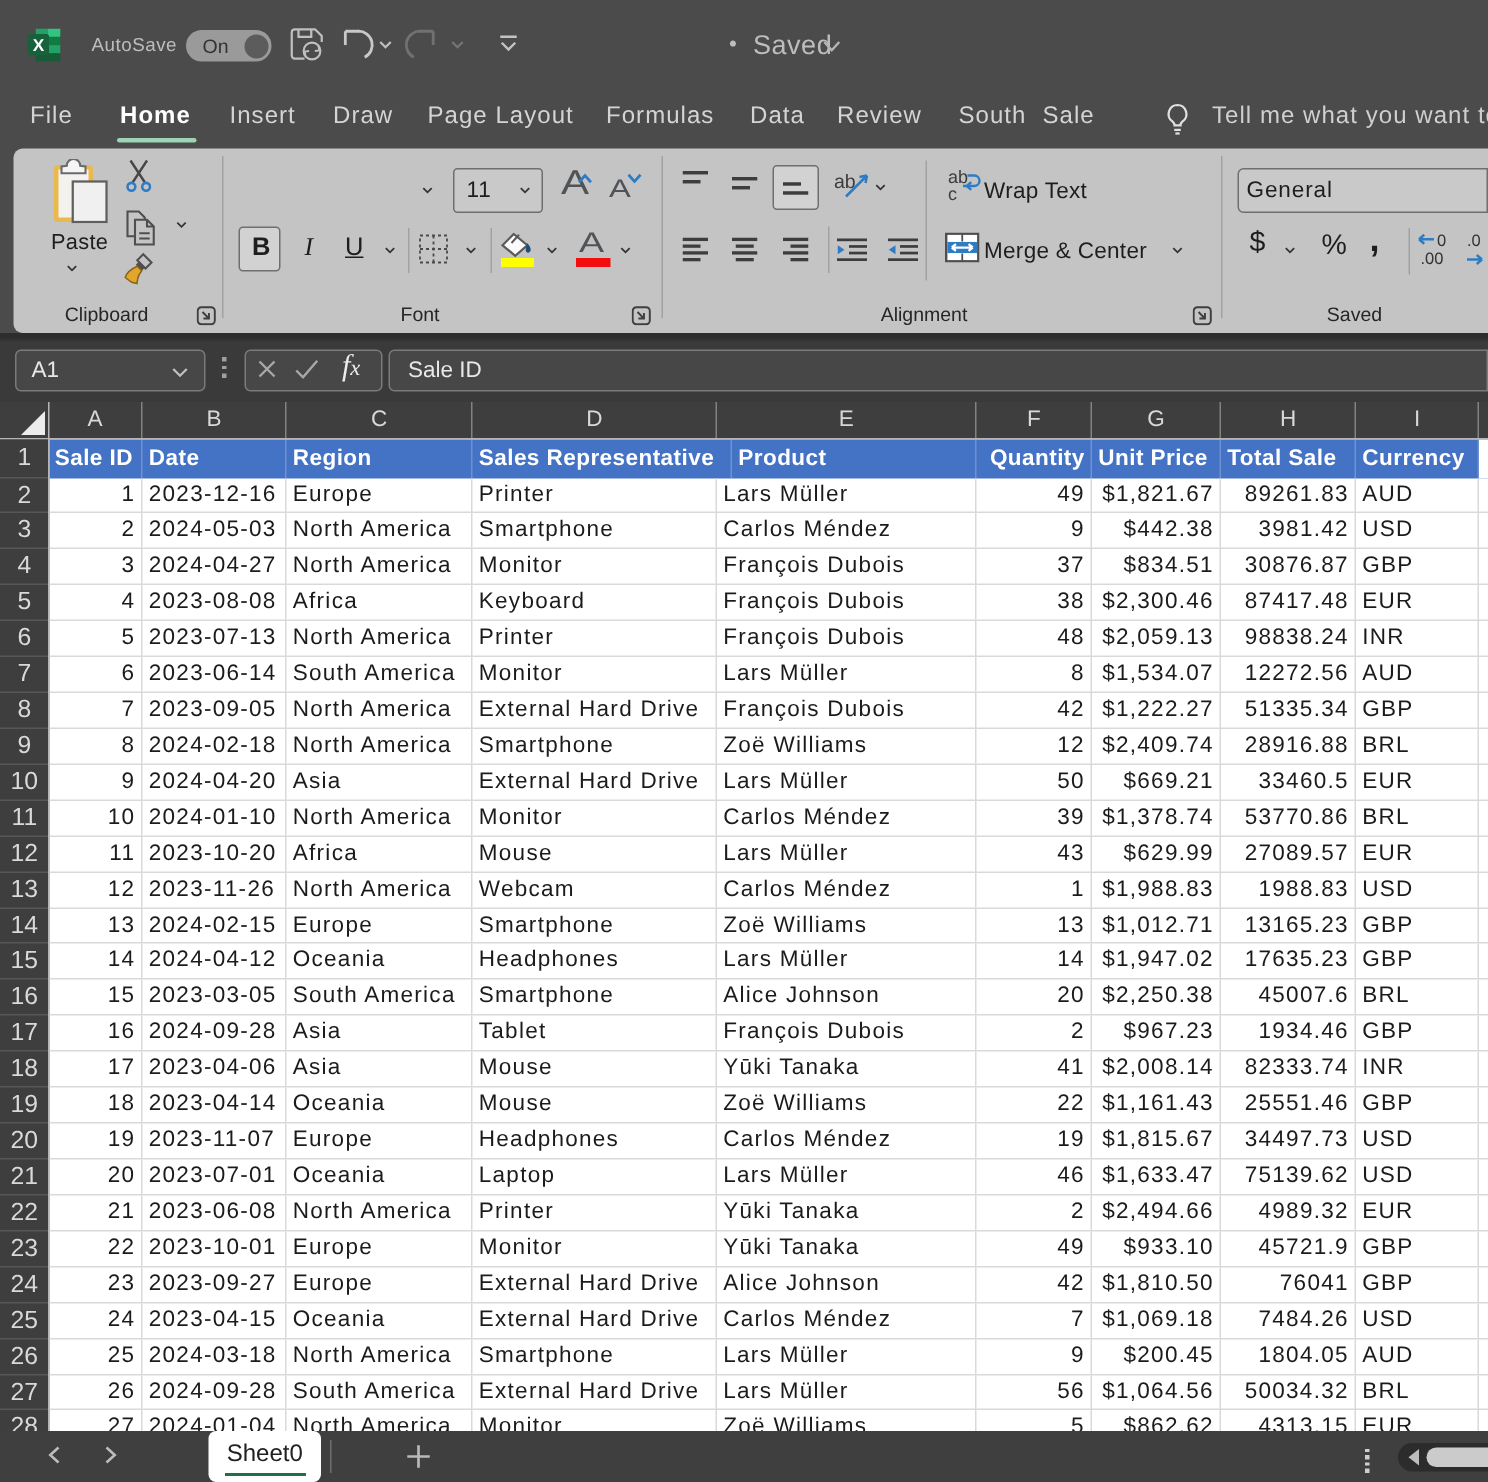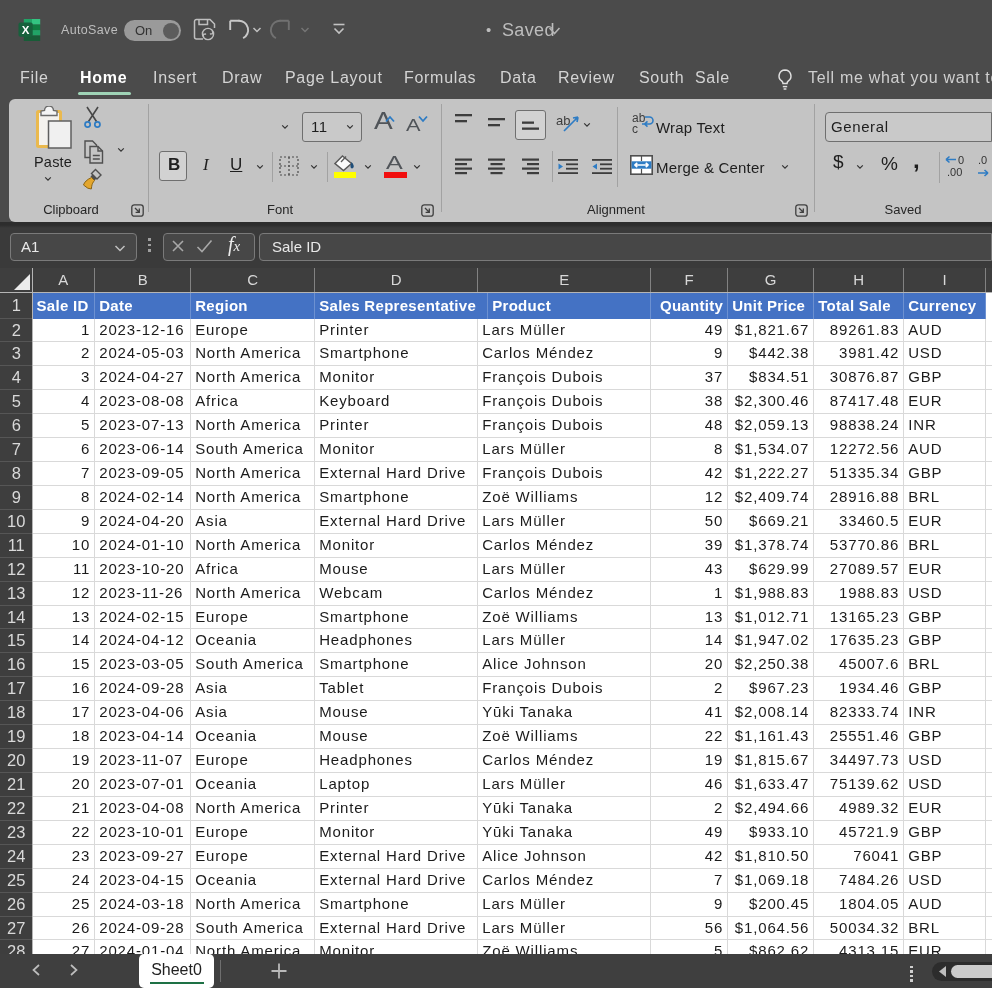--- a/index.html
+++ b/index.html
@@ -462,21 +462,21 @@
 <div style="width:163px">External Hard Drive</div>
 <div style="width:173px">François Dubois</div>
 <div class="num" style="width:77px">42</div>
 <div class="num" style="width:86px">$1,222.27</div>
 <div class="num" style="width:90px">51335.34</div>
 <div style="width:82px">GBP</div>
 <div style="width:6.5px;border-right:none"></div>
 </div>
 <div class="grow" style="height:23.93px;line-height:22.93px">
 <div class="num" style="width:62.7px">8</div>
-<div style="width:96px">2024-02-14</div>
+<div style="width:96px">2024-02-18</div>
 <div style="width:124px">North America</div>
 <div style="width:163px">Smartphone</div>
 <div style="width:173px">Zoë Williams</div>
 <div class="num" style="width:77px">12</div>
 <div class="num" style="width:86px">$2,409.74</div>
 <div class="num" style="width:90px">28916.88</div>
 <div style="width:82px">BRL</div>
 <div style="width:6.5px;border-right:none"></div>
 </div>
 <div class="grow" style="height:23.93px;line-height:22.93px">
@@ -618,21 +618,21 @@
 <div style="width:163px">Laptop</div>
 <div style="width:173px">Lars Müller</div>
 <div class="num" style="width:77px">46</div>
 <div class="num" style="width:86px">$1,633.47</div>
 <div class="num" style="width:90px">75139.62</div>
 <div style="width:82px">USD</div>
 <div style="width:6.5px;border-right:none"></div>
 </div>
 <div class="grow" style="height:23.93px;line-height:22.93px">
 <div class="num" style="width:62.7px">21</div>
-<div style="width:96px">2023-04-08</div>
+<div style="width:96px">2023-06-08</div>
 <div style="width:124px">North America</div>
 <div style="width:163px">Printer</div>
 <div style="width:173px">Yūki Tanaka</div>
 <div class="num" style="width:77px">2</div>
 <div class="num" style="width:86px">$2,494.66</div>
 <div class="num" style="width:90px">4989.32</div>
 <div style="width:82px">EUR</div>
 <div style="width:6.5px;border-right:none"></div>
 </div>
 <div class="grow" style="height:23.93px;line-height:22.93px">

